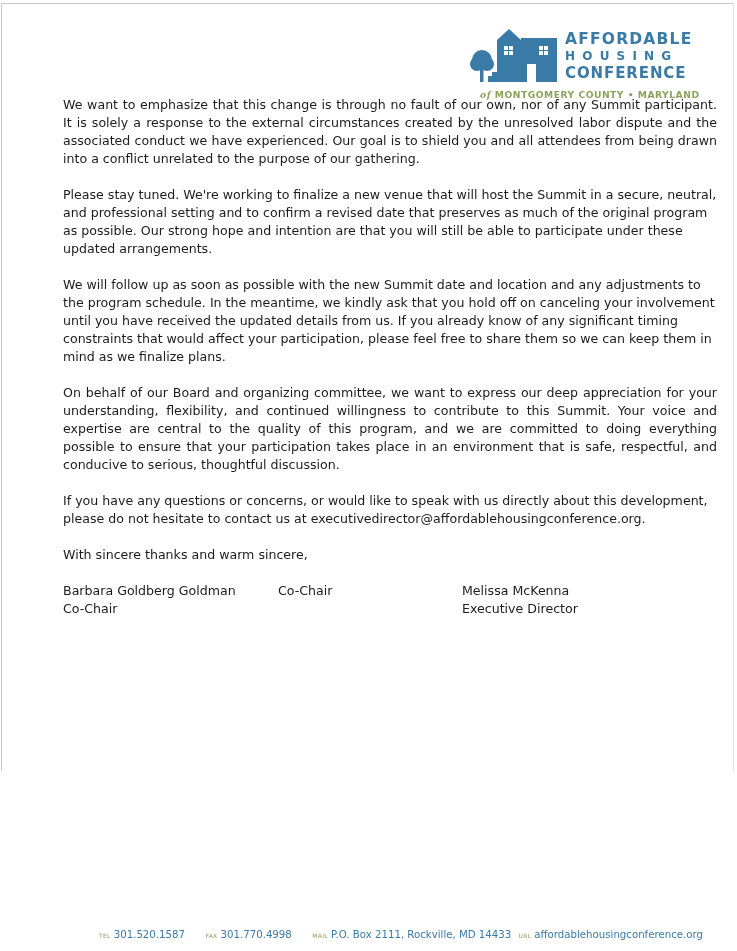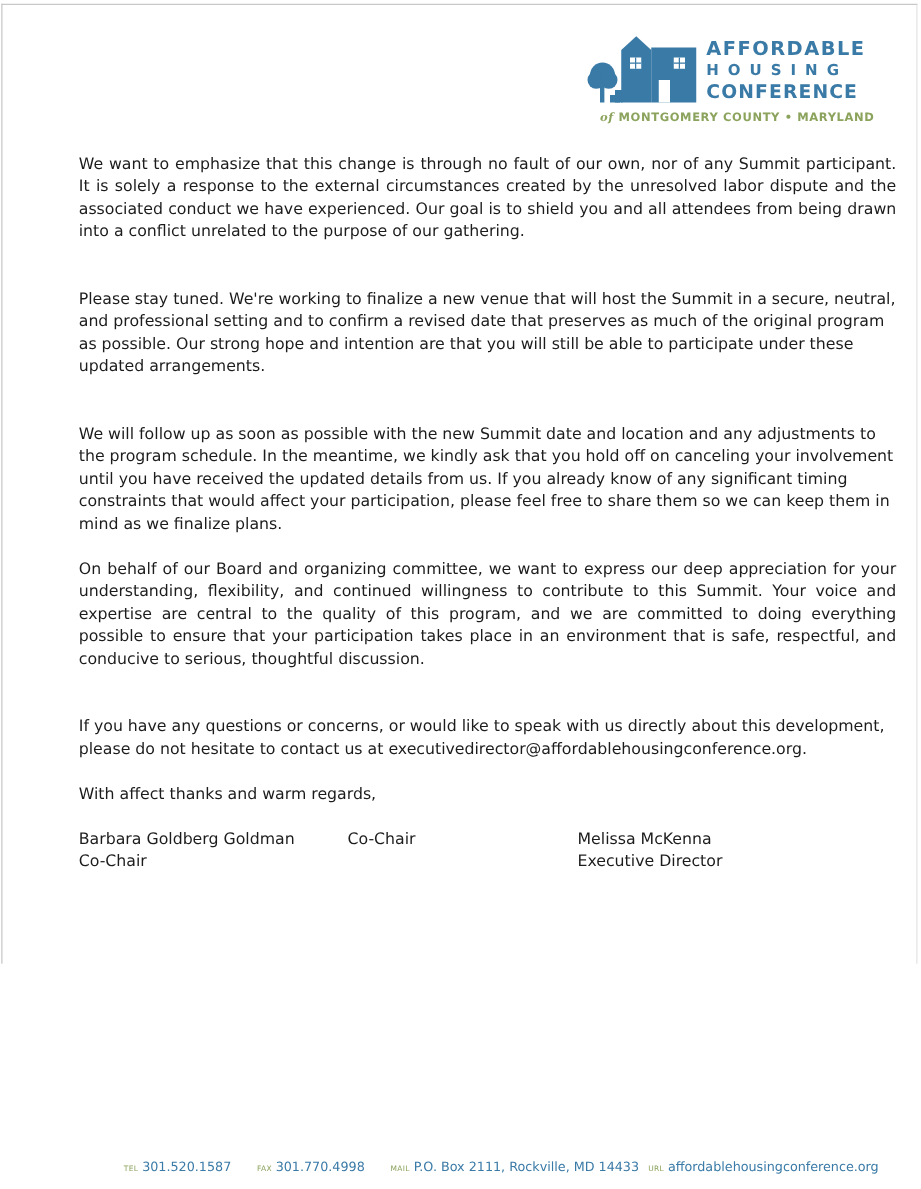--- a/index.html
+++ b/index.html
@@ -21,25 +21,25 @@
   .lw2 { font-size: 12px; letter-spacing: 7.2px; }
   .lw3 { font-size: 15px; letter-spacing: 0.9px; }
   .logo-tagline {
     position: absolute; left: 12px; top: 63px; white-space: nowrap;
     font-family: "DejaVu Sans", sans-serif; font-weight: bold; font-size: 9.2px;
     color: #8ba35c; letter-spacing: 0.5px;
   }
   .logo-tagline .of { font-style: italic; font-family: "DejaVu Serif", serif; font-weight: bold; }
 
   .letter {
-    position: absolute; left: 61px; top: 118px; width: 654px;
+    position: absolute; left: 61px; top: 92px; width: 654px;
     font-family: "DejaVu Sans", sans-serif; font-size: 12.6px; line-height: 18px; color: #1c1c1c;
   }
   .letter p { margin: 0 0 18px 0; text-align: justify; }
-  .letter p.last-left { text-align: left; margin-top: 36px; }
+  .letter p.last-left { text-align: left; }
   .closing { margin: 0 0 18px 0; }
   .signatures { display: flex; margin-top: 0; }
   .sig { line-height: 18px; }
   .sig1 { width: 215px; }
   .sig2 { width: 184px; }
   .sig3 { width: 200px; }
 
   .footer {
     position: absolute; left: 97px; top: 925px; white-space: nowrap;
     font-family: "DejaVu Sans", sans-serif; font-size: 10.2px; color: #3a7aa6;
@@ -86,21 +86,21 @@
       <span>MONTGOMERY COUNTY • MARYLAND</span>
     </div>
   </div>
 
   <div class="letter">
     <p>We want to emphasize that this change is through no fault of our own, nor of any Summit participant. It is solely a response to the external circumstances created by the unresolved labor dispute and the associated conduct we have experienced. Our goal is to shield you and all attendees from being drawn into a conflict unrelated to the purpose of our gathering.</p>
     <p class="last-left">Please stay tuned. We're working to finalize a new venue that will host the Summit in a secure, neutral, and professional setting and to confirm a revised date that preserves as much of the original program as possible. Our strong hope and intention are that you will still be able to participate under these updated arrangements.</p>
     <p class="last-left">We will follow up as soon as possible with the new Summit date and location and any adjustments to the program schedule. In the meantime, we kindly ask that you hold off on canceling your involvement until you have received the updated details from us. If you already know of any significant timing constraints that would affect your participation, please feel free to share them so we can keep them in mind as we finalize plans.</p>
     <p>On behalf of our Board and organizing committee, we want to express our deep appreciation for your understanding, flexibility, and continued willingness to contribute to this Summit. Your voice and expertise are central to the quality of this program, and we are committed to doing everything possible to ensure that your participation takes place in an environment that is safe, respectful, and conducive to serious, thoughtful discussion.</p>
     <p class="last-left">If you have any questions or concerns, or would like to speak with us directly about this development, please do not hesitate to contact us at executivedirector@affordablehousingconference.org.</p>
-    <div class="closing">With affect thanks and warm regards,</div>
+    <div class="closing">With sincere thanks and warm sincere,</div>
     <div class="signatures">
       <div class="sig sig1">
         <div>Barbara Goldberg Goldman</div>
         <div>Co-Chair</div>
       </div>
       <div class="sig sig2">
         <div>Co-Chair</div>
       </div>
       <div class="sig sig3">
         <div>Melissa McKenna</div>

